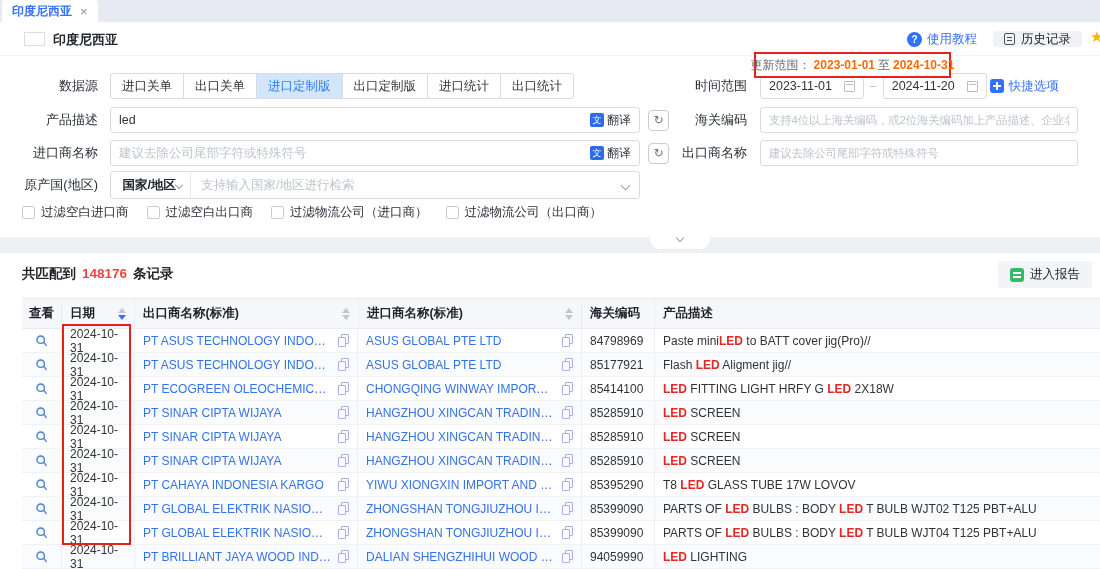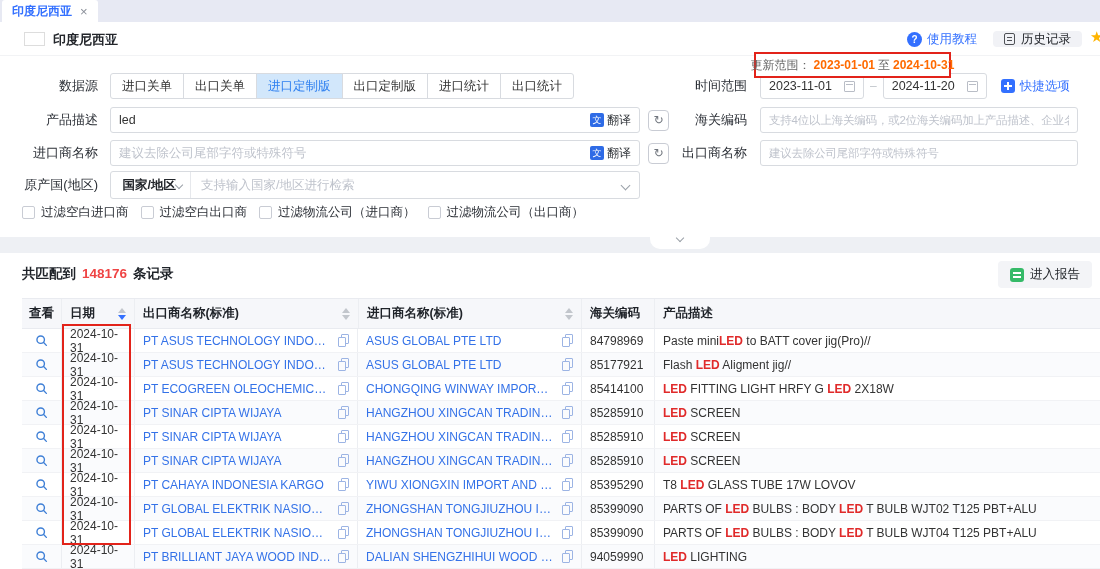--- a/index.html
+++ b/index.html
@@ -43,21 +43,21 @@
   .seg{height:26px;line-height:24px;padding:0 11px;border:1px solid #d8dbe0;margin-left:-1px;font-size:12.5px;
        background:#fff;color:#333;cursor:pointer;position:relative;}
   .seg:first-child{border-radius:3px 0 0 3px;margin-left:0;}
   .seg:last-child{border-radius:0 3px 3px 0;text-align:right;}
   .seg.active{background:#d2e7fb;color:#2d7ff0;z-index:1;}
   .date-input{width:104px;height:26px;border:1px solid #d8dbe0;border-radius:3px;display:flex;align-items:center;
        padding:0 8px;font-size:12.5px;color:#333;background:#fff;}
   .cal-ic{margin-left:auto;width:11px;height:11px;border:1px solid #b9bdc6;border-radius:1px;position:relative;}
   .cal-ic::before{content:"";position:absolute;left:1px;right:1px;top:2px;height:1px;background:#b9bdc6;}
   .range-dash{margin:0 6px;color:#c2c6cc;}
-  .quick{display:flex;align-items:center;gap:5px;color:#3370ff;font-size:12.5px;margin-left:14px;cursor:pointer;}
+  .quick{display:flex;align-items:center;gap:5px;color:#3370ff;font-size:12.5px;margin-left:3px;cursor:pointer;}
   .grid-ic{width:14px;height:14px;border-radius:3px;background:#3370ff;
        background-image:linear-gradient(#fff,#fff),linear-gradient(#fff,#fff);
        background-size:8px 2px,2px 8px;background-position:center center;background-repeat:no-repeat;}
   .text-input{position:relative;width:530px;height:26px;border:1px solid #d8dbe0;border-radius:3px;background:#fff;
        display:flex;align-items:center;padding:0 8px;}
   .text-input input{border:none;outline:none;flex:1;font-size:12.5px;color:#333;background:transparent;min-width:0;
        font-family:inherit;}
   .text-input input::placeholder{color:#bfc3cc;}
   .trans{display:flex;align-items:center;gap:3px;color:#2f3338;font-size:12px;flex:none;cursor:pointer;}
   .trans-ic{width:14px;height:14px;border-radius:2px;background:#2e6be6;color:#fff;font-size:9px;line-height:14px;text-align:center;}
@@ -225,21 +225,21 @@
     <div class="origin-ctl">
       <span class="origin-sel">
         <span>国家/地区</span>
         <span class="chev"></span>
       </span>
       <span class="origin-ph">支持输入国家/地区进行检索</span>
       <span class="chev origin-chev"></span>
     </div>
   </div>
 
-  <div class="frow" style="left:22px;top:148px;gap:12px;" id="cb-row">
+  <div class="frow" style="left:22px;top:148px;gap:18px;" id="cb-row">
       <span class="cb-item">
      <span class="cb-box"></span>
      <span>过滤空白进口商</span>
    </span>
       <span class="cb-item">
      <span class="cb-box"></span>
      <span>过滤空白出口商</span>
    </span>
       <span class="cb-item">
      <span class="cb-box"></span>

